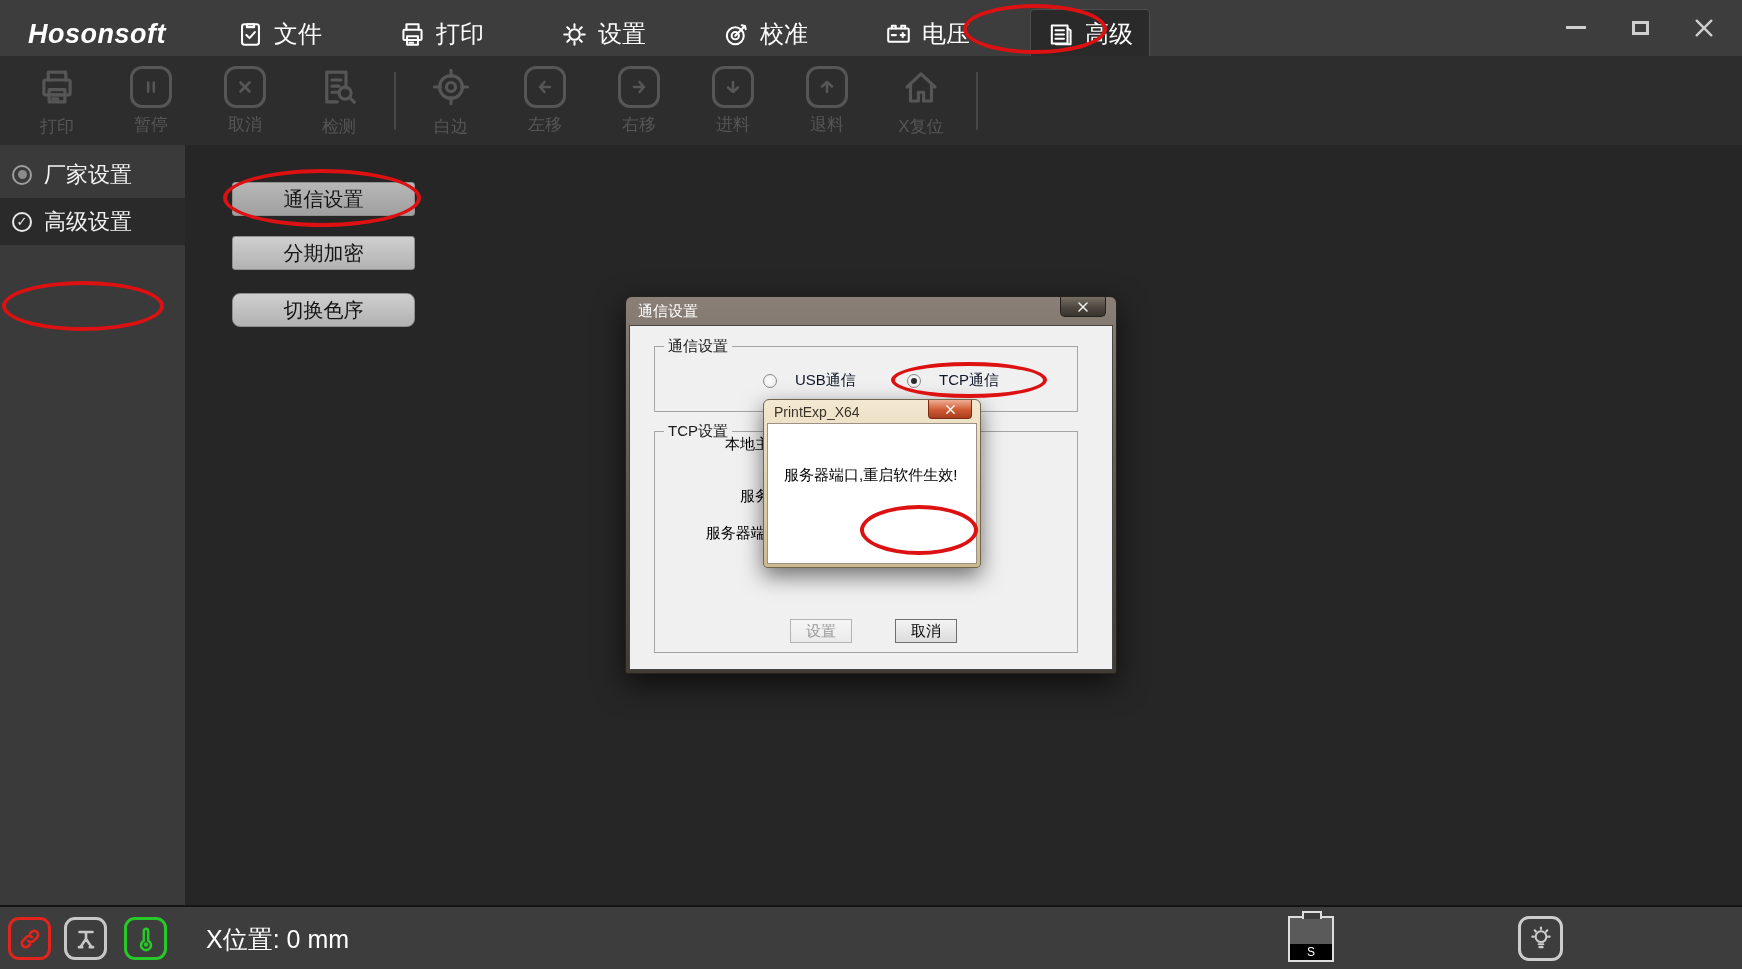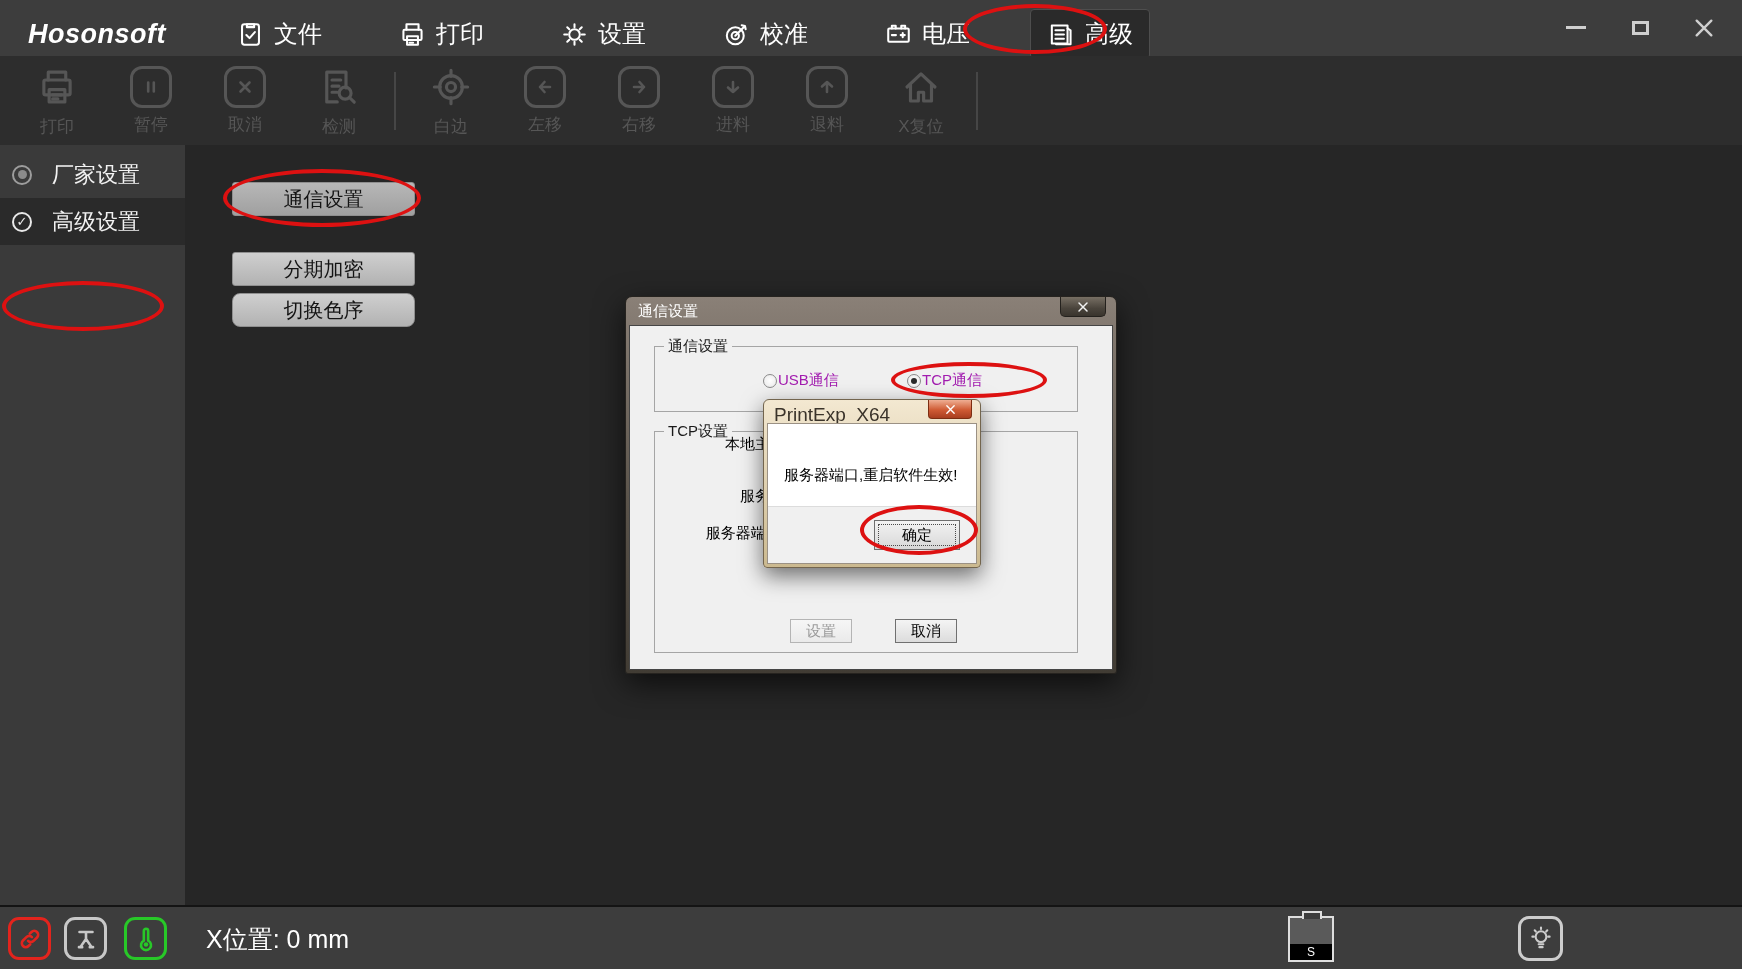--- a/index.html
+++ b/index.html
@@ -29,50 +29,50 @@
     display:flex; align-items:center; padding-left:16px; gap:12px; }
   .tool-item { width:82px; display:flex; flex-direction:column; align-items:center; gap:5px; color:#565656; font-size:17px; }
   .tool-box { width:42px; height:42px; border:3px solid currentColor; border-radius:12px; display:flex; align-items:center; justify-content:center; }
   .tool-box svg { width:24px; height:24px; stroke-width:2.6; }
   .tool-plain { width:46px; height:46px; display:flex; align-items:center; justify-content:center; }
   .tool-plain svg { width:42px; height:42px; stroke-width:1.8; }
   .tool-sep { width:2px; height:58px; background:#464646; margin:0 2px; align-self:center; }
 
   
   #sidebar { position:absolute; left:0; top:145px; width:185px; height:761px; background:#3a3a3a; padding-top:6px; }
-  .side-item { height:47px; display:flex; align-items:center; gap:20px; padding-left:12px; color:#f2f2f2; font-size:22px; }
+  .side-item { height:47px; display:flex; align-items:center; gap:12px; padding-left:12px; color:#f2f2f2; font-size:22px; }
   .side-item.active { background:#2a2a2a; }
   .radio { width:20px; height:20px; border:2px solid #9d9d9d; border-radius:50%; display:flex; align-items:center; justify-content:center; flex:none; color:#9d9d9d; font-size:13px; }
   .radio::after { content:""; width:9px; height:9px; border-radius:50%; background:#8b8b8b; }
   .radio.checked { border-color:#e9e9e9; color:#e9e9e9; }
   .radio.checked::after { content:"✓"; width:auto; height:auto; border-radius:0; background:none; color:#e9e9e9; font-weight:bold; }
 
   
   .panel-btn { position:absolute; left:232px; width:183px; height:34px; border:1px solid #8f8f8f; border-radius:3px;
     background:linear-gradient(#cfcfcf,#b2b2b2); font-size:20px; color:#141414; text-align:center; line-height:32px; }
   .panel-btn.pressed { background:linear-gradient(#b7b7b7,#a0a0a0); }
-  #panel-btn-0 { top:182px; } #panel-btn-1 { top:252px; } #panel-btn-2 { top:293px;border-radius:8px; }
+  #panel-btn-0 { top:182px; } #panel-btn-1 { top:236px; } #panel-btn-2 { top:293px;border-radius:8px; }
 
   
   #dlg { position:absolute; left:625px; top:296px; width:492px; height:378px; z-index:10;
     background:linear-gradient(#8a8077,#5a534a 55%,#413c34); border:1px solid #26231f; border-radius:7px 7px 3px 3px;
     box-shadow:0 10px 30px rgba(0,0,0,.65); }
   #dlg-title { color:#fff; font-size:15px; padding:5px 0 0 12px; }
   #dlg-close { position:absolute; top:0; right:10px; width:46px; height:20px;
     background:linear-gradient(#776f64,#4a443c 60%,#39342d); border:1px solid #24211d; border-top:none;
     border-radius:0 0 5px 5px; color:#f2f2f2; display:flex; align-items:center; justify-content:center; }
   #dlg-close svg { width:12px; height:12px; stroke-width:3; }
   #dlg-client { position:absolute; left:3px; right:3px; top:28px; bottom:3px; background:#f0f0f0; border:1px solid #454545; }
 
   .groupbox { position:absolute; border:1px solid #a5a5a5; }
   .group-label { position:absolute; top:-10px; left:9px; background:#f0f0f0; padding:0 4px; font-size:15px; color:#1a1a1a; }
   #group-comm { left:24px; top:20px; width:424px; height:66px; }
   #group-tcp  { left:24px; top:105px; width:424px; height:222px; }
 
-  .win-radio-item { position:absolute; top:24px; display:flex; align-items:center; gap:1px; font-size:15px; color:#a21caf; }
+  .win-radio-item { position:absolute; top:24px; display:flex; align-items:center; gap:18px; font-size:15px; color:#0f172a; }
   #radio-item-0 { left:108px; } #radio-item-1 { left:252px; }
   .win-radio { width:14px; height:14px; border:1px solid #8a8a8a; border-radius:50%;
     background:radial-gradient(#fff,#e8e8e8); display:flex; align-items:center; justify-content:center; flex:none; }
   .win-radio.sel::after { content:""; width:6px; height:6px; border-radius:50%; background:#2b2b2b; }
 
   .tcp-row { position:absolute; left:0; height:24px; width:100%; display:flex; align-items:center; }
   .tcp-row:nth-child(2) { top:52px; } .tcp-row:nth-child(3) { top:89px; } .tcp-row:nth-child(4) { top:129px; }
   .tcp-label { width:136px; text-align:right; font-size:15px; color:#000; padding-right:6px; }
   .tcp-field { position:absolute; left:146px; width:150px; height:22px; border:1px solid #a9adb3; background:#fff;
     font-size:14px; padding:1px 5px; color:#222; font-family:inherit; }
@@ -80,21 +80,21 @@
 
   .dlg-btn { position:absolute; top:293px; width:62px; height:24px; border:1px solid #707070;
     background:linear-gradient(#f4f4f4,#dcdcdc); font-size:15px; color:#000; text-align:center; line-height:22px; }
   .dlg-btn.disabled { color:#9a9a9a; border-color:#b4b4b4; background:linear-gradient(#f6f6f6,#eaeaea); }
   #dlg-btn-0 { left:160px; } #dlg-btn-1 { left:265px; }
 
   
   #msgbox { position:absolute; left:763px; top:399px; width:218px; height:169px; z-index:20;
     background:linear-gradient(#f3e8d1,#cbb98f); border:1px solid #73654e; border-radius:6px 6px 4px 4px;
     box-shadow:0 8px 22px rgba(0,0,0,.55); padding:3px; }
-  #msg-title { height:20px; font-size:19px; color:#3a332a; padding:1px 0 8px 7px; }
+  #msg-title { height:20px; font-size:14px; color:#3a332a; padding:1px 0 8px 7px; }
   #msg-close { position:absolute; top:0; right:8px; width:44px; height:19px;
     background:linear-gradient(#efae93,#cf5b34 55%,#a83e1f); border:1px solid #7c2d11; border-top:none;
     border-radius:0 0 4px 4px; color:#fff; display:flex; align-items:center; justify-content:center; }
   #msg-close svg { width:11px; height:11px; stroke-width:3; }
   #msg-client { position:absolute; left:3px; right:3px; top:23px; bottom:3px; background:#fff; border:1px solid #9b9184; }
   #msg-text { position:absolute; left:16px; top:42px; font-size:15px; color:#000; white-space:nowrap; }
   #msg-footer { position:absolute; left:0; right:0; bottom:0; height:57px; background:#f0f0f0; border-top:1px solid #dcdcdc; }
   #msg-ok { position:absolute; right:16px; top:13px; width:86px; height:30px; border:1px solid #6e6e6e;
     background:linear-gradient(#f3f3f3,#d8d8d8); font-size:15px; color:#000; text-align:center; line-height:28px;
     outline:1px dotted #4a4a4a; outline-offset:-5px; }
@@ -362,23 +362,20 @@
 
   <div id="msgbox">
     <div id="msg-title">PrintExp_X64</div>
     <div id="msg-close">
       <svg viewBox="0 0 24 24">
           <path d="M4 4l16 16M20 4L4 20"></path>
         </svg>
     </div>
     <div id="msg-client">
       <div id="msg-text">服务器端口,重启软件生效!</div>
-      <div id="msg-footer">
-        <button id="msg-ok">确定</button>
-      </div>
     </div>
   </div>
 
   <div id="statusbar">
     <div id="status-icons-holder"></div>
     <div id="x-position">X位置: 0 mm</div>
     <div id="ink-icon">
       <div id="ink-strip">S</div>
     </div>
     <div id="bulb-btn">

